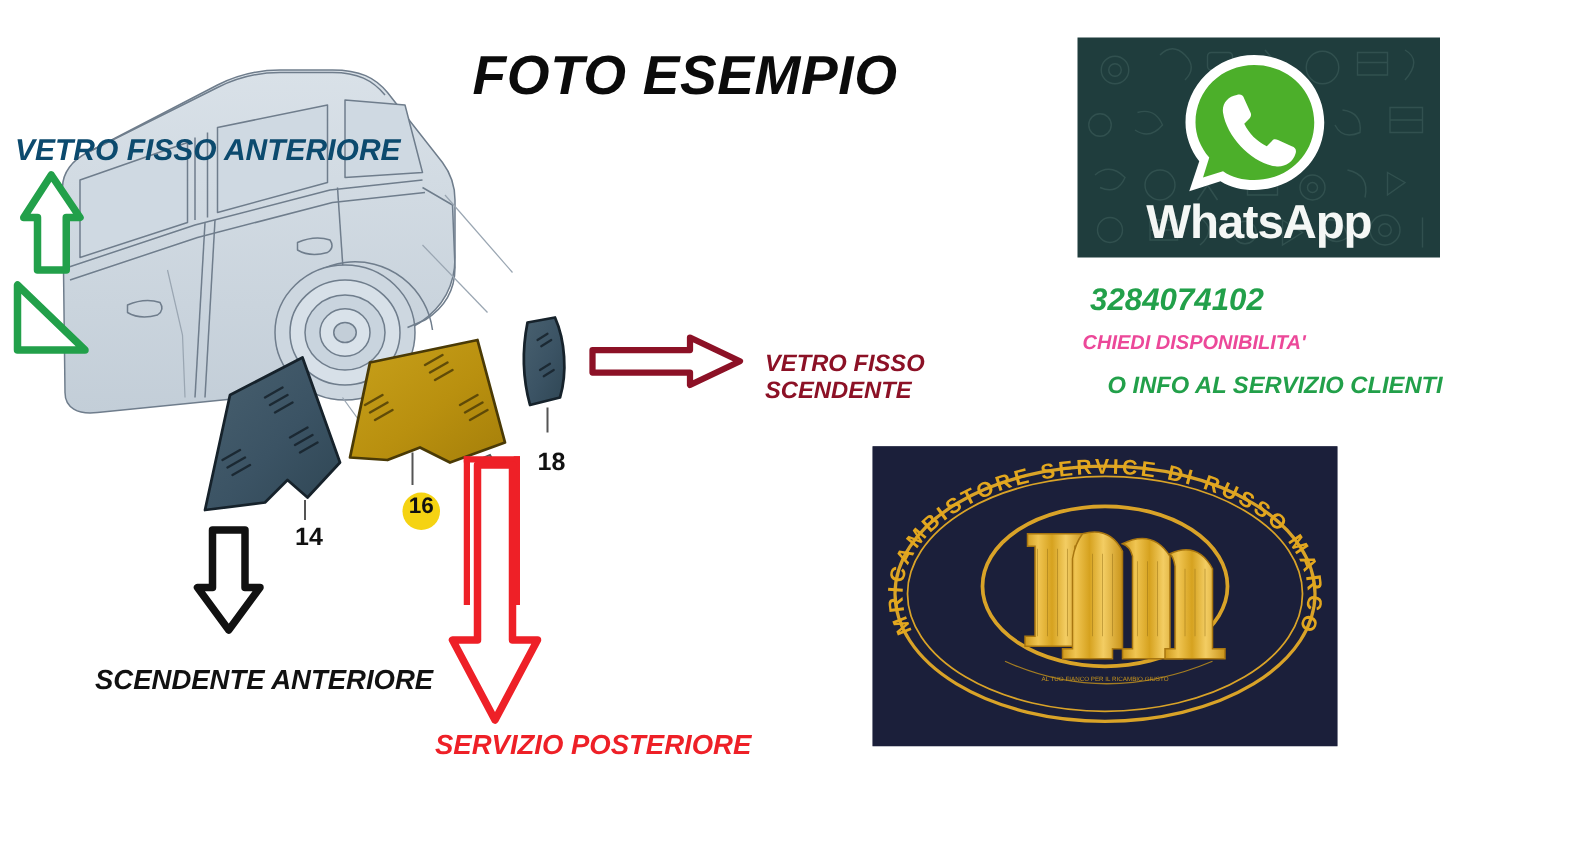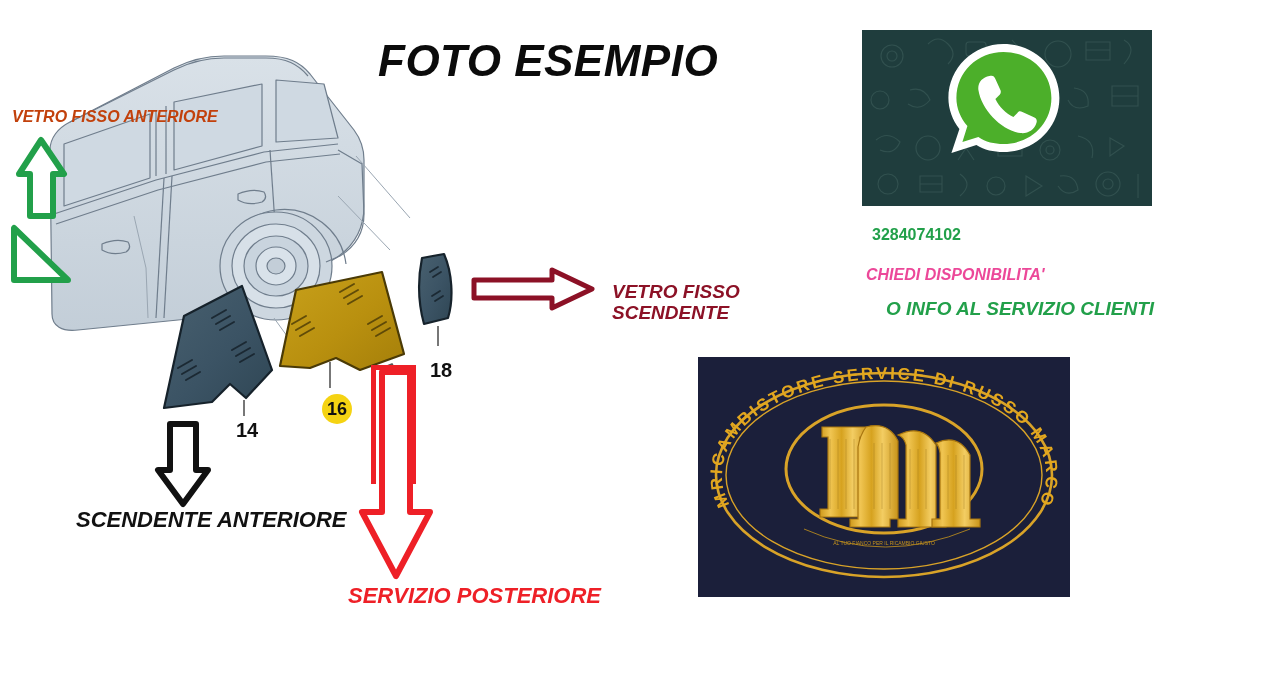--- a/index.html
+++ b/index.html
@@ -10,27 +10,27 @@
   }
   .abs{position:absolute;}
 
   
   .title-foto{
     left:378px;top:36px;
     font-size:44px;font-weight:bold;font-style:italic;
     color:#0b0b0b;letter-spacing:.5px;white-space:nowrap;
   }
   .lbl{font-weight:bold;font-style:italic;white-space:nowrap;line-height:1.12;}
-  .lbl-green-front{left:12px;top:108px;font-size:16px;color:#c2410c;}
+  .lbl-green-front{left:12px;top:108px;font-size:24px;color:#0c4a6e;}
   .lbl-red-rear{left:612px;top:281px;font-size:19px;color:#8c1126;}
-  .lbl-black-front{left:76px;top:508px;font-size:22px;color:#111111;}
+  .lbl-black-front{left:76px;top:532px;font-size:22px;color:#111111;}
   .lbl-red-bottom{left:348px;top:584px;font-size:22px;color:#ee2027;}
 
   
-  .phone{left:872px;top:226px;font-size:16px;font-weight:bold;color:#22a04a;white-space:nowrap;}
+  .phone{left:872px;top:226px;font-size:25px;font-weight:bold;font-style:italic;color:#22a04a;white-space:nowrap;}
   .contact1{left:866px;top:266px;font-size:16px;font-weight:bold;font-style:italic;color:#ec4899;white-space:nowrap;}
   .contact2{left:886px;top:298px;font-size:19px;font-weight:bold;font-style:italic;color:#22a04a;white-space:nowrap;}
 
   
   .wa-box{
     left:862px;top:30px;width:290px;height:176px;
     background:#1f3d3d;overflow:hidden;
   }
   .wa-doodle{position:absolute;inset:0;opacity:.16;}
   .wa-logo{position:absolute;left:50%;top:8px;transform:translateX(-52%);}
@@ -53,21 +53,21 @@
   
   .arrow-svg{pointer-events:none;}
   .num{
     font-weight:bold;color:#111;font-family:"Liberation Sans","DejaVu Sans",sans-serif;margin-top:13px;
   }
   .num14{left:236px;top:406px;font-size:20px;}
   .num18{left:430px;top:346px;font-size:20px;}
   .num17{left:379px;top:396px;font-size:19px;}
   .num16-circle{
     left:322px;top:394px;width:30px;height:30px;border-radius:50%;
-    background:#f5d312;display:flex;align-items:center;justify-content:center;
+    background:#f5d312;display:flex;align-items:flex-start;justify-content:center;
   }
   .num16-circle span{font-size:18px;font-weight:bold;color:#111;}
 </style>
 </head>
 <body>
 
 <svg class="abs car-svg" width="420" height="330" viewBox="0 0 420 330">
   <defs>
     <linearGradient id="bodyfill" x1="0" y1="0" x2="0" y2="1">
       <stop offset="0%" stop-color="#d9e1e8"></stop>
@@ -258,20 +258,21 @@
              C54,114 45,112 37,107 L12,115 L20,91 C13,82 9,71 9,60
              C9,30 34,6 64,6 Z" fill="#ffffff"></path>
     <path d="M64,14 C91,14 112,34 112,60 C112,86 91,106 64,106
              C55,106 46,104 39,99 L23,104 L28,88 C21,80 17,70 17,60
              C17,34 38,14 64,14 Z" fill="#4caf2a"></path>
     <path d="M50,38 c3,-1 5,0 6,3 l5,11 c1,2 0,4 -1,5 l-4,4
              c4,8 10,14 18,18 l4,-4 c1,-2 3,-2 5,-1 l11,5
              c3,1 4,3 3,6 c-2,7 -9,11 -16,10 C63,93 42,72 39,52
              C38,45 43,39 50,38 Z" fill="#ffffff"></path>
   </svg>
+  <div class="wa-word">WhatsApp</div>
 </div>
 
 <div class="abs phone">3284074102</div>
 <div class="abs contact1">CHIEDI DISPONIBILITA'</div>
 <div class="abs contact2">O INFO AL SERVIZIO CLIENTI</div>
 
 <div class="abs logo-box">
   <svg width="372" height="240" viewBox="0 0 372 240">
     <defs>
       <path id="ringpath" d="M186,214 a162,96 0 1 1 0.1,0"></path>

